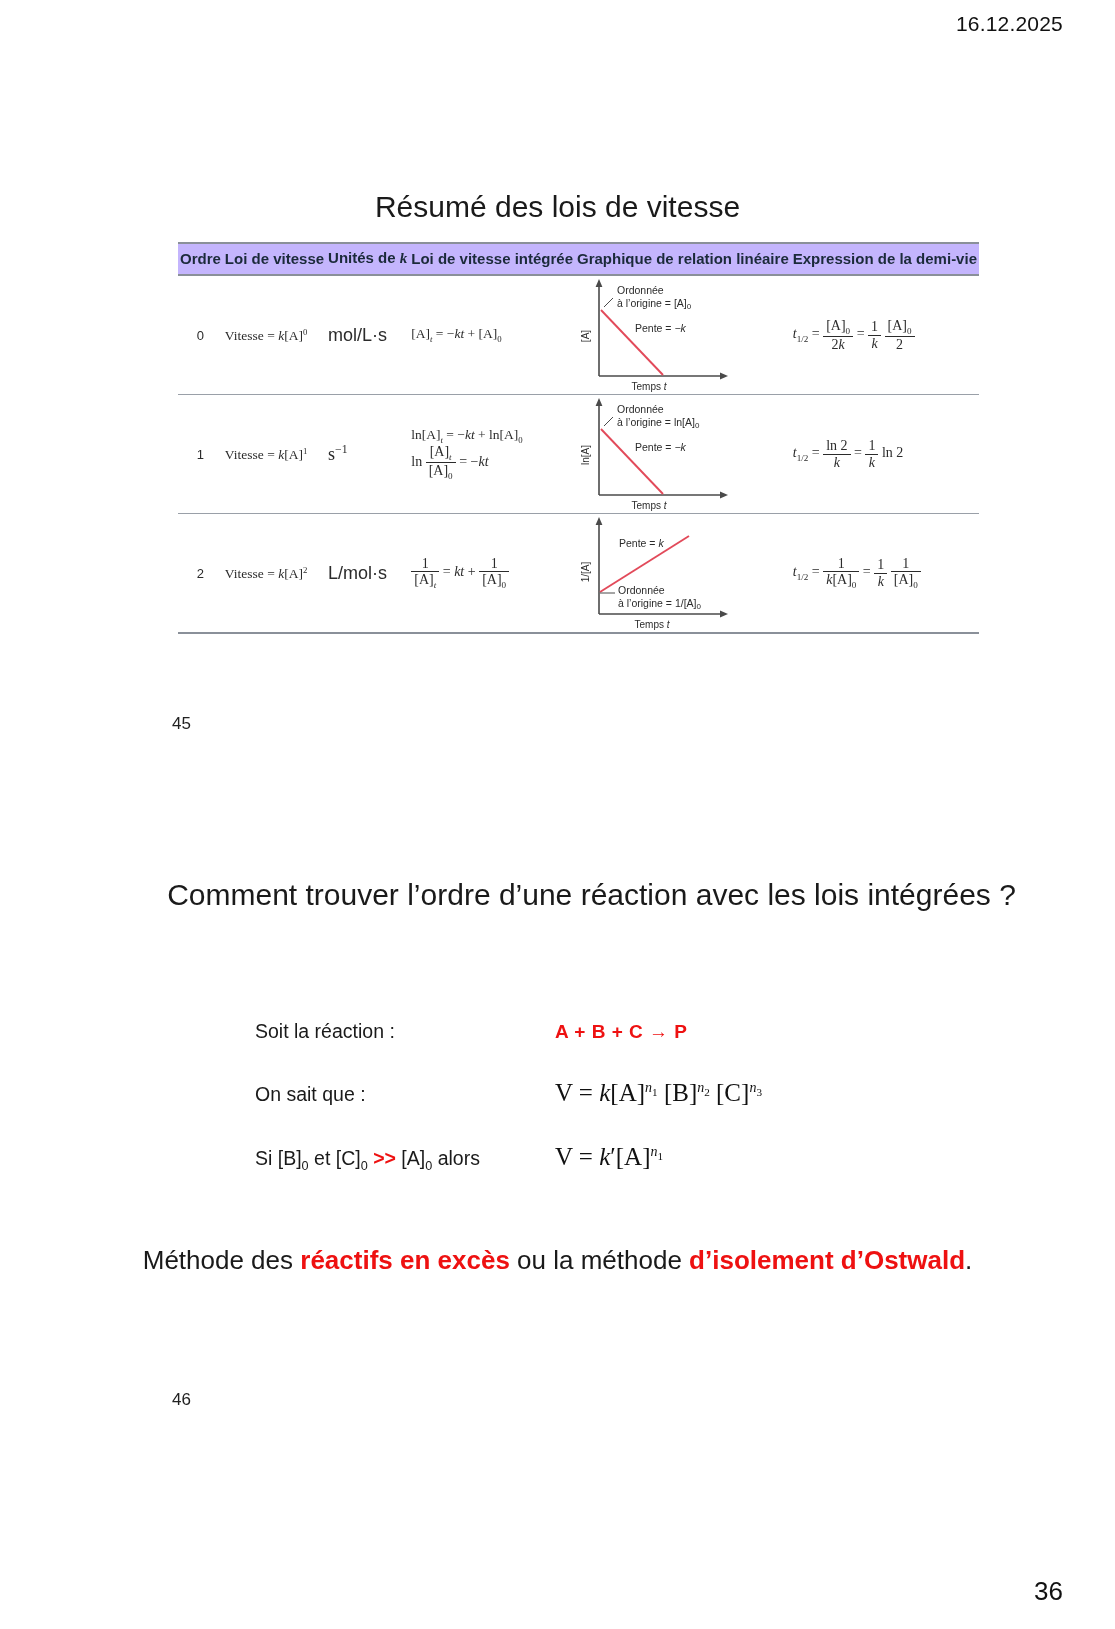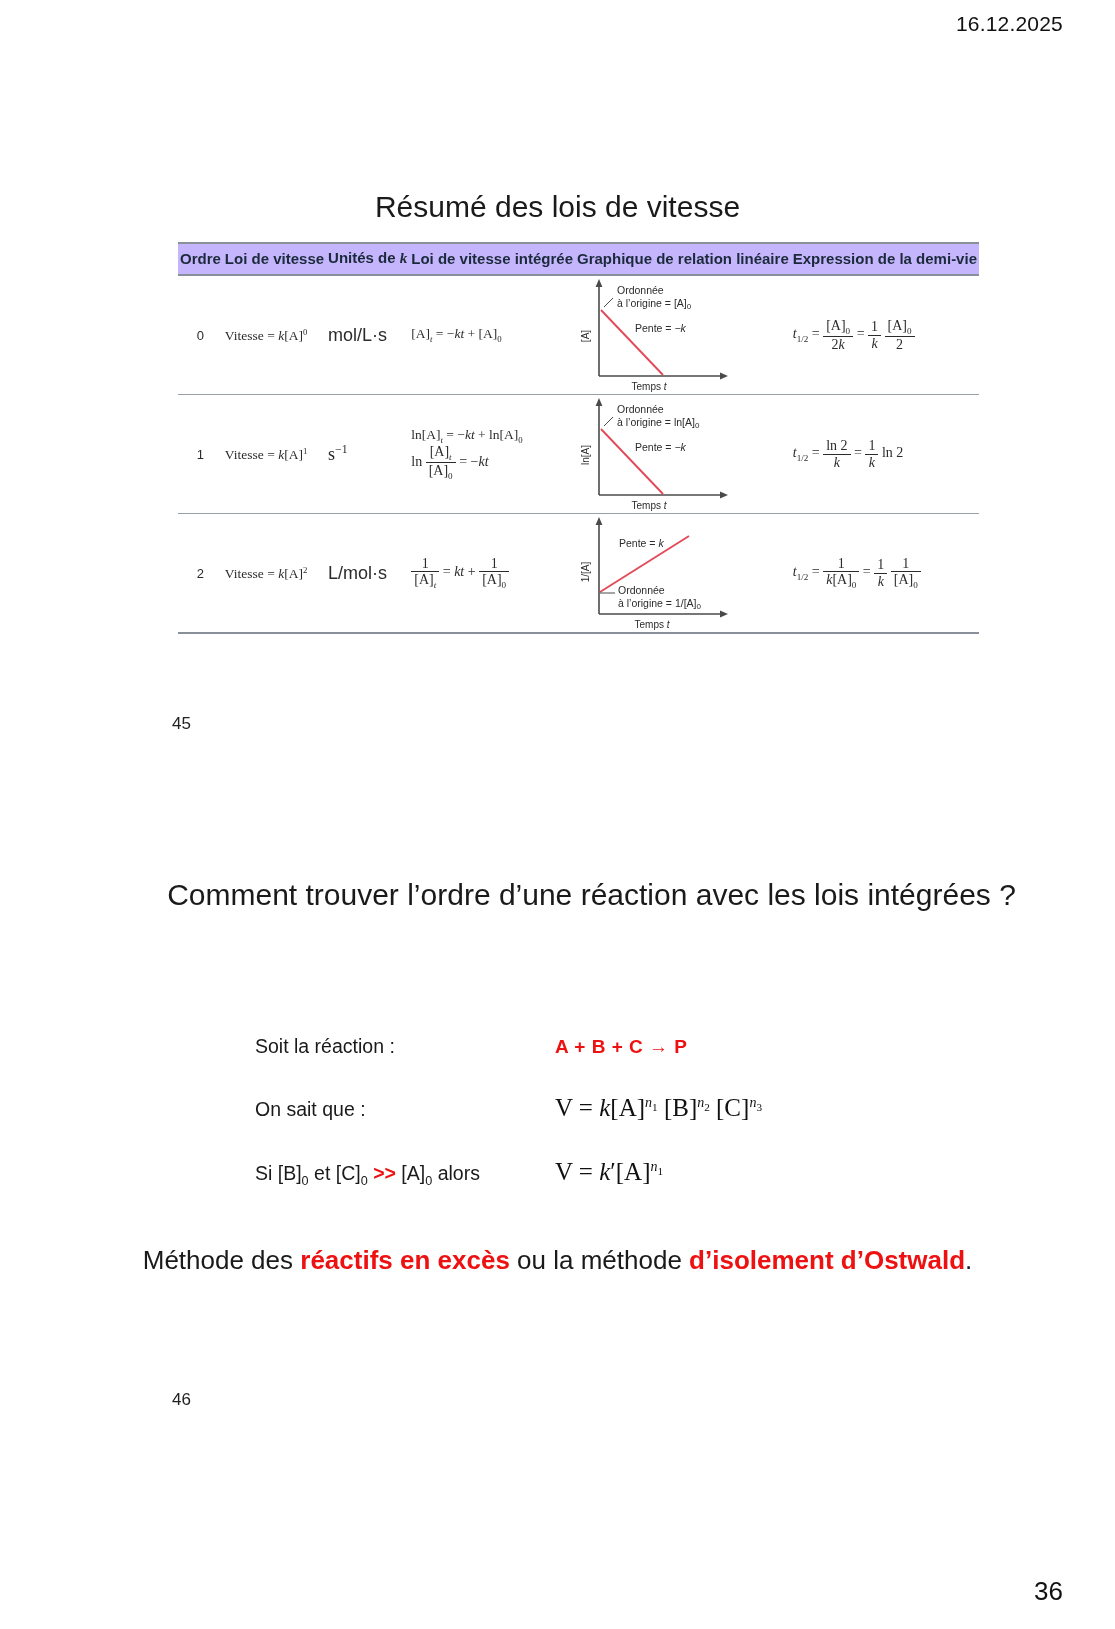--- a/index.html
+++ b/index.html
@@ -130,21 +130,21 @@
     height: 640px;
   }
   .slide46 .slide-title {
     font-size: 30px;
     line-height: 1.36;
     padding: 55px 82px 0 150px;
   }
   .body-rows {
     position: absolute;
     left: 255px;
-    top: 215px;
+    top: 200px;
     width: 620px;
   }
   .body-row {
     display: flex;
     align-items: baseline;
     margin-bottom: 36px;
   }
   .body-left {
     width: 300px;
     font-size: 19.5px;

